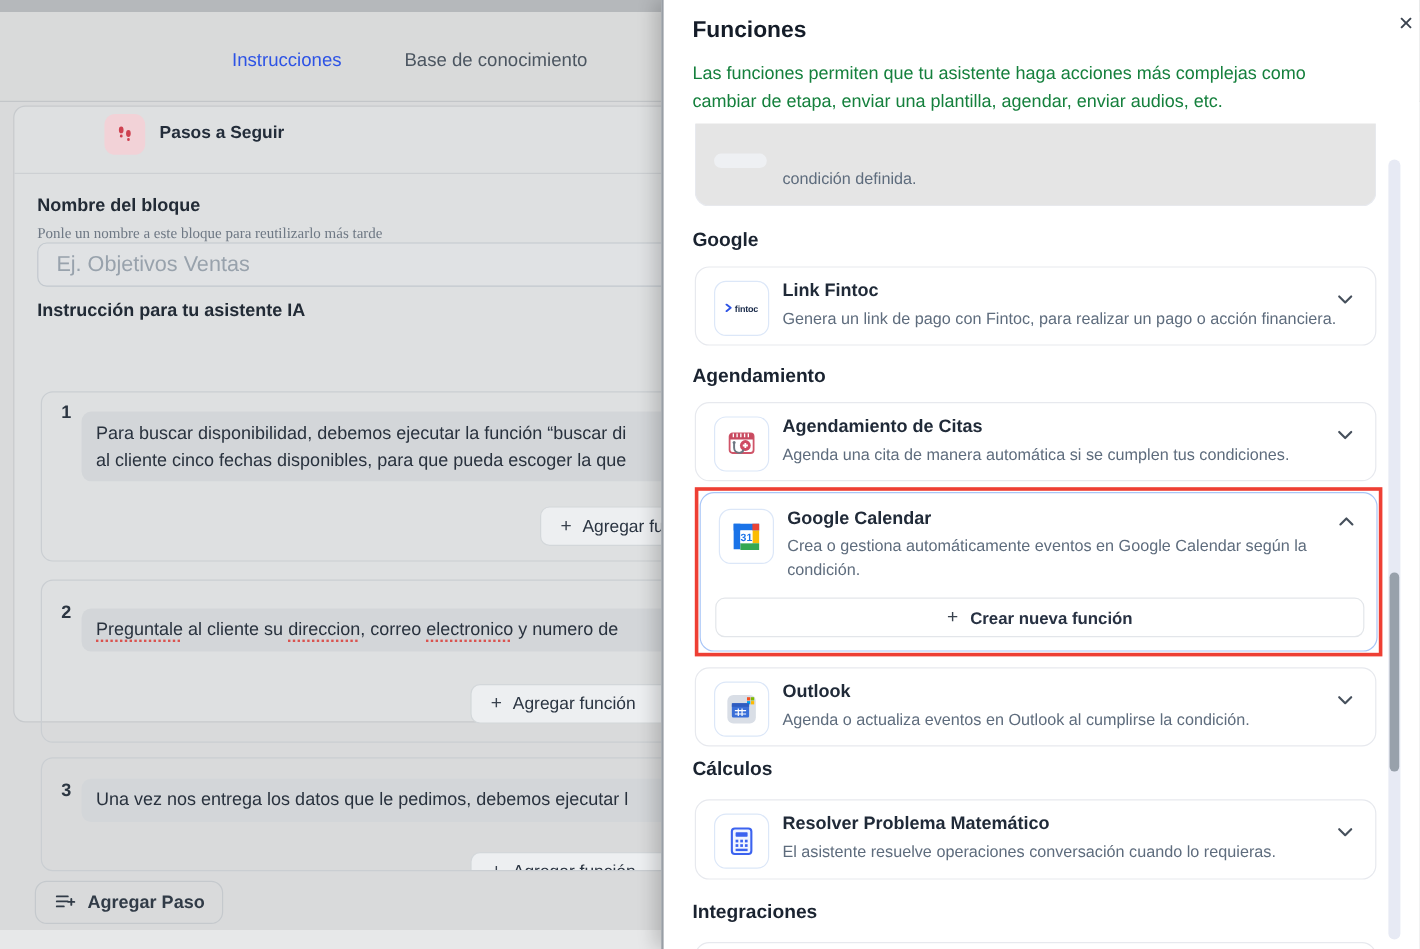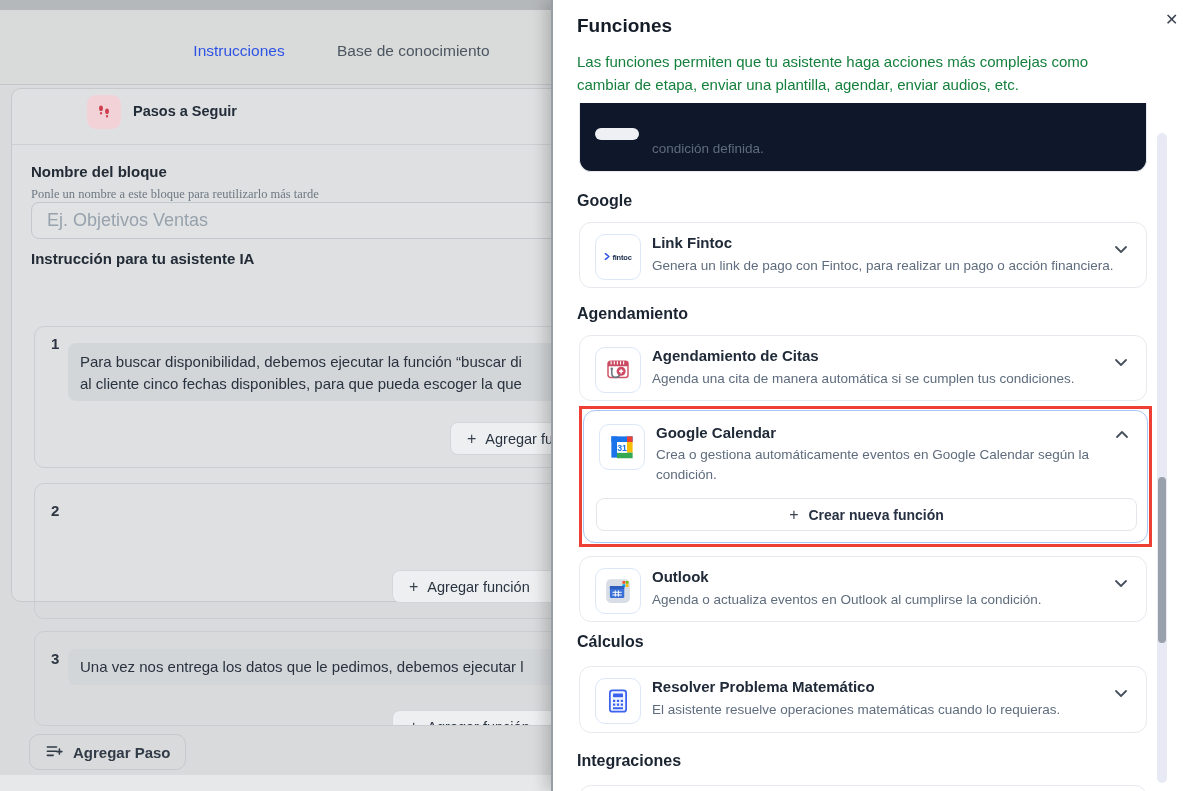--- a/index.html
+++ b/index.html
@@ -49,21 +49,21 @@
   .t{position:absolute;left:72px;top:11px;font-size:15px;font-weight:700;color:#202a38;}
   .d{position:absolute;left:72px;top:33px;width:470px;font-size:13.5px;color:#5e6c7d;line-height:1.45;}
   .chev{position:absolute;right:16px;top:17px;}
   .hl{position:absolute;left:26px;top:406px;width:573px;height:141px;border:3px solid #ee3f34;box-sizing:border-box;}
   .gcard{position:absolute;left:30px;top:410px;width:565px;height:133px;background:#fff;
          border:1px solid #a9c6f7;border-radius:12px;box-sizing:border-box;}
   .newfn{position:absolute;left:12px;top:87px;width:541px;height:33px;background:#fff;border:1px solid #e3e6ea;
          border-radius:8px;display:flex;align-items:center;justify-content:center;gap:10px;
          font-size:14px;font-weight:600;color:#273142;cursor:pointer;box-sizing:border-box;}
   .newfn .plus{font-weight:400;font-size:16px;color:#39424e;}
-  .partialcard{position:absolute;left:26px;top:103px;width:568px;height:69px;background:#0f172a;
+  .partialcard{position:absolute;left:26px;top:103px;width:568px;height:69px;background:#e5e5e5;
                border:1px solid #e7e9ee;border-top:none;border-radius:0 0 12px 12px;box-sizing:border-box;}
   .partialcard2{position:absolute;left:26px;top:785px;width:568px;height:20px;background:#fff;
                 border:1px solid #e7e9ee;border-radius:12px 12px 0 0;box-sizing:border-box;}
   .fadeicon{position:absolute;left:15px;top:25px;width:44px;height:12px;background:#eef0f3;border-radius:6px;}
   .ptext{position:absolute;left:72px;top:38px;font-size:13.5px;color:#5e6c7d;}
   .sbtrack{position:absolute;left:604px;top:133px;width:10px;height:650px;background:#e7eaf4;border-radius:5px;}
   .sbthumb{position:absolute;left:1px;top:344px;width:8px;height:166px;background:#98a1ab;border-radius:4px;}
   .fintoc-logo{display:flex;gap:1px;font-size:7.5px;font-weight:800;color:#1a2b4a;letter-spacing:-.2px;}
 </style>
 </head>
@@ -104,20 +104,23 @@
         <div>al cliente cinco fechas disponibles, para que pueda escoger la que</div>
       </div>
       <div class="graybtn" style="left:415px;top:95px;width:230px;">
         <span class="plus">+</span>
         <span>Agregar función</span>
       </div>
     </div>
 
     <div class="stepbox" style="top:394px;height:136px;">
       <div class="stepnum" style="top:18px;">2</div>
+      <div class="stepinner" style="top:23px;height:36px;padding-top:7px;">
+        <span class="sp">Preguntale</span><span> al cliente su </span><span class="sp">direccion</span><span>, correo </span><span class="sp">electronico</span><span> y numero de</span>
+      </div>
       <div class="graybtn" style="left:357px;top:86px;width:270px;">
         <span class="plus">+</span>
         <span>Agregar función</span>
       </div>
     </div>
 
     <div class="stepbox" style="top:542px;height:95px;overflow:hidden;">
       <div class="stepnum" style="top:18px;">3</div>
       <div class="stepinner" style="top:17px;height:36px;padding-top:7px;">
         <span>Una vez nos entrega los datos que le pedimos, debemos ejecutar l</span>
@@ -252,21 +255,21 @@
           <rect x="8" y="11" width="1.8" height="1.8" fill="#3c63ef"></rect>
             <rect x="11.1" y="11" width="1.8" height="1.8" fill="#3c63ef"></rect>
             <rect x="14.2" y="11" width="1.8" height="1.8" fill="#3c63ef"></rect>
           <rect x="8" y="14" width="1.8" height="1.8" fill="#3c63ef"></rect>
             <rect x="11.1" y="14" width="1.8" height="1.8" fill="#3c63ef"></rect>
             <rect x="14.2" y="14" width="1.8" height="1.8" fill="#3c63ef"></rect>
           <rect x="8" y="17" width="8" height="1.6" fill="#3c63ef"></rect>
         </svg>
       </div>
       <div class="t">Resolver Problema Matemático</div>
-      <div class="d">El asistente resuelve operaciones matemáticas cuando lo requieras.</div>
+      <div class="d">El asistente resuelve operaciones conversación cuando lo requieras.</div>
       <div class="chev">
         <svg width="18" height="18" viewBox="0 0 18 18" fill="none" stroke="#46505c" stroke-width="1.8" stroke-linecap="round" stroke-linejoin="round">
             <path d="M4 7l5 5 5-5"></path>
           </svg>
       </div>
     </div>
 
     <div class="sect" style="top:752px;">Integraciones</div>
 
     <div class="partialcard2"></div>

